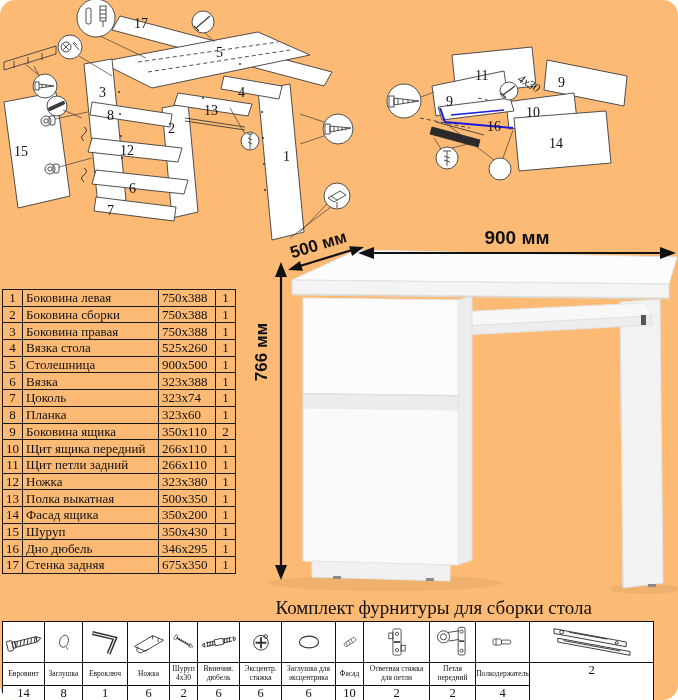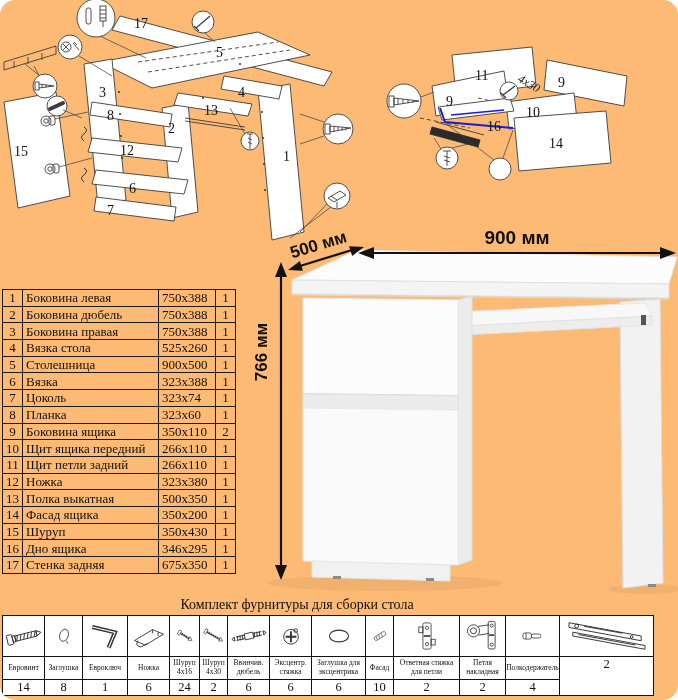--- a/index.html
+++ b/index.html
@@ -7,21 +7,21 @@
         font-family:"Liberation Serif", serif;color:#111;border-radius:15px;}
   svg{position:absolute;left:0;top:0;}
   
   #parts-table{position:absolute;left:2px;top:289px;border-collapse:collapse;
                font-size:13px;line-height:1;}
   #parts-table td{border:1px solid #1a1a1a;height:15.7px;padding:0 3px;white-space:nowrap;}
   #parts-table td.c-num,#parts-table td.c-qty{text-align:center;padding:0 2px;}
   #parts-table td.c-size{text-align:left;margin-top:43px;}
   
   #hardware{position:absolute;left:2px;top:597px;width:674px;}
-  #hw-title{width:590px;text-align:center;font-size:14px;margin:0 0 2px 0;}
+  #hw-title{width:590px;text-align:right;font-size:19px;margin:0 0 2px 0;}
   #hw-table{display:flex;border:1px solid #111;width:652px;box-sizing:border-box;background:#fff;}
   .hw-col{display:flex;flex-direction:column;border-right:1px solid #111;box-sizing:border-box;}
   .hw-col:last-child{border-right:none;}
   .hw-icon{height:40px;border-bottom:1px solid #111;display:flex;align-items:center;justify-content:center;overflow:hidden;}
   .hw-name{height:22px;border-bottom:1px solid #111;font-size:7.5px;line-height:1.15;
            display:flex;align-items:center;justify-content:center;text-align:center;padding:0 1px;}
   .hw-qty{height:15px;font-size:12.5px;display:flex;align-items:center;justify-content:center;}
   .hw-icon svg{position:static;}
 </style>
 </head>
@@ -264,21 +264,21 @@
       </colgroup>
   <tbody>
     <tr>
         <td class="c-num">1</td>
         <td class="c-name">Боковина левая</td>
         <td class="c-size">750x388</td>
         <td class="c-qty">1</td>
       </tr>
         <tr>
         <td class="c-num">2</td>
-        <td class="c-name">Боковина дюбель</td>
+        <td class="c-name">Боковина сборки</td>
         <td class="c-size">750x388</td>
         <td class="c-qty">1</td>
       </tr>
         <tr>
         <td class="c-num">3</td>
         <td class="c-name">Боковина правая</td>
         <td class="c-size">750x388</td>
         <td class="c-qty">1</td>
       </tr>
         <tr>
@@ -348,21 +348,21 @@
         <td class="c-qty">1</td>
       </tr>
         <tr>
         <td class="c-num">15</td>
         <td class="c-name">Шуруп</td>
         <td class="c-size">350x430</td>
         <td class="c-qty">1</td>
       </tr>
         <tr>
         <td class="c-num">16</td>
-        <td class="c-name">Дно ящика</td>
+        <td class="c-name">Дно дюбель</td>
         <td class="c-size">346x295</td>
         <td class="c-qty">1</td>
       </tr>
         <tr>
         <td class="c-num">17</td>
         <td class="c-name">Стенка задняя</td>
         <td class="c-size">675x350</td>
         <td class="c-qty">1</td>
       </tr>
   </tbody>
@@ -415,34 +415,20 @@
             <svg width="40" height="38" viewBox="0 0 44 40" stroke="#333" fill="none" stroke-width="1">
               <polygon points="6,25 26,13 38,18 18,30"></polygon>
               <path d="M10,25 q-4,6 3,7 L21,28 M26,13 L26,17 M32,16 L32,20"></path>
             </svg>
           </div>
       <div class="hw-name">Ножка</div>
       <div class="hw-qty">6</div>
     </div>
 
 
-    <div class="hw-col" style="width:30px">
-      <div class="hw-icon">
-            <svg width="26" height="38" viewBox="0 0 44 40" stroke="#333" fill="none" stroke-width="1">
-              <g transform="rotate(32 22 20)">
-                <rect x="9" y="16" width="4" height="8"></rect>
-                <path d="M13,20 L30,20" stroke-width="3.4"></path>
-                <path d="M15,17 L14,24 M19,17 L18,24 M23,17 L22,24 M27,17 L26,24" stroke="#fff" stroke-width="0.8"></path>
-                <polygon points="30,16.5 36,20 30,23.5"></polygon>
-              </g>
-            </svg>
-          </div>
-      <div class="hw-name">Шуруп 4х16</div>
-      <div class="hw-qty">24</div>
-    </div>
 
     <div class="hw-col" style="width:28px">
       <div class="hw-icon">
             <svg width="26" height="38" viewBox="0 0 44 40" stroke="#333" fill="none" stroke-width="1">
               <g transform="rotate(30 22 20)">
                 <rect x="4" y="16" width="4" height="8"></rect>
                 <path d="M8,20 L33,20" stroke-width="3.4"></path>
                 <path d="M11,17 L10,24 M15,17 L14,24 M19,17 L18,24 M23,17 L22,24 M27,17 L26,24 M31,17 L30,24" stroke="#fff" stroke-width="0.8"></path>
                 <polygon points="33,16.5 39,20 33,23.5"></polygon>
               </g>
@@ -522,21 +508,21 @@
             <svg width="38" height="38" viewBox="0 0 44 40" stroke="#333" fill="none" stroke-width="1">
               <circle cx="11" cy="14" r="7"></circle>
               <circle cx="11" cy="14" r="3.5"></circle>
               <path d="M16,9 L29,7 M17,19 L29,17"></path>
               <rect x="28" y="3" width="8" height="32" rx="2"></rect>
               <circle cx="32" cy="8" r="1.8"></circle>
               <circle cx="32" cy="30" r="1.8"></circle>
               <path d="M29,19 L35,19" stroke-width="1.8"></path>
             </svg>
           </div>
-      <div class="hw-name">Петля накладная</div>
+      <div class="hw-name">Петля передний</div>
       <div class="hw-qty">2</div>
     </div>
 
     <div class="hw-col" style="width:54px">
       <div class="hw-icon">
             <svg width="34" height="38" viewBox="0 0 44 40" stroke="#333" fill="none" stroke-width="1">
               <rect x="9" y="16" width="11" height="8" rx="2.5"></rect>
               <rect x="20" y="17.5" width="12" height="5" rx="2"></rect>
               <path d="M13,16 L13,24"></path>
             </svg>

